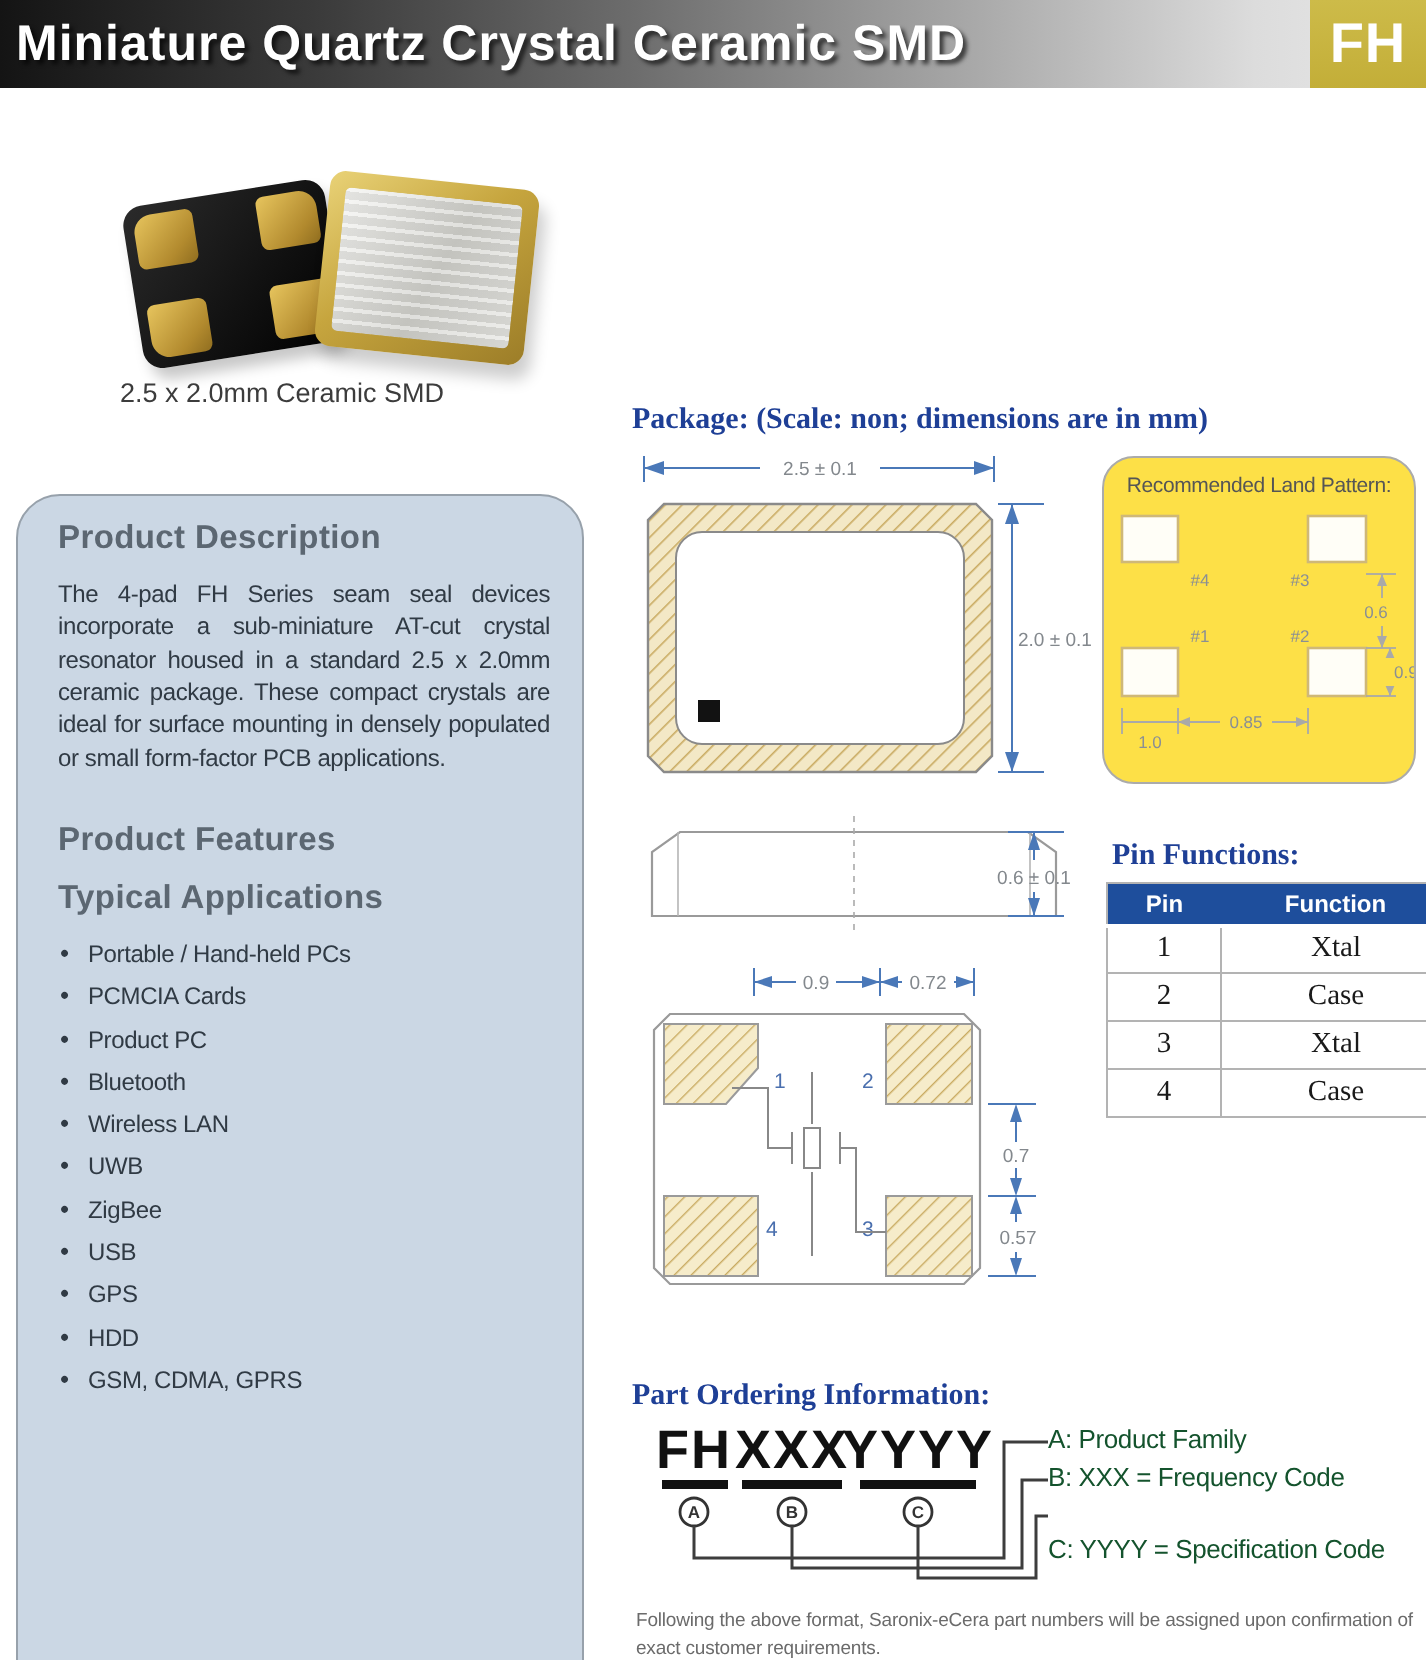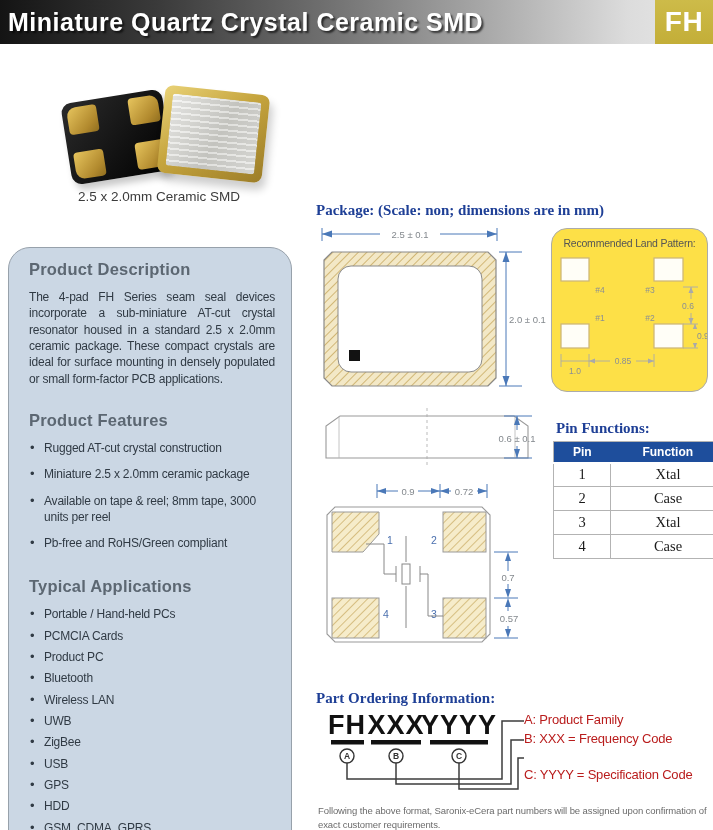--- a/index.html
+++ b/index.html
@@ -50,21 +50,21 @@
     border-radius:8px; padding:8px; transform:rotate(6deg);
     box-shadow:4px 7px 8px rgba(0,0,0,0.20);
   }
   #chip-top .lid {
     width:100%; height:100%; border-radius:3px;
     background:
       repeating-linear-gradient(180deg, rgba(255,255,255,0.35) 0 2px, rgba(0,0,0,0.06) 2px 6px),
       linear-gradient(115deg,#f2f2ef 0%,#cfcfca 55%,#e4e4e0 100%);
   }
   #photo-caption {
-    left:60px; top:189px; width:180px; text-align:right;
+    left:60px; top:189px; width:180px; text-align:left;
     font-size:13.5px; color:#3c3c3c;
   }
 
   
   #info-panel {
     left:8px; top:247px; width:284px; height:610px;
     background:#cbd7e4; border:1px solid #97a1ab; border-radius:22px;
     padding:12px 16px 0 20px; color:#303a44;
   }
   .info-h {
@@ -110,21 +110,21 @@
     height:21px; border:0; border-bottom:2px solid #fff;
   }
   #pin-table td {
     font-family:"Liberation Serif", serif; font-size:14.5px; color:#1a1a1a;
     text-align:center; height:24px; border-top:1px solid #b3b3b3;
   }
   #pin-table td:first-child { width:57px; }
   #pin-table td + td { border-left:1px solid #b3b3b3; }
 
   
-  .legend-line { font-size:13px; color:#b91c1c; letter-spacing:-0.2px; white-space:nowrap; }
+  .legend-line { font-size:13px; color:#14532d; letter-spacing:-0.2px; white-space:nowrap; }
   #ordering-footnote {
     left:318px; top:804px; width:392px;
     font-size:9.5px; line-height:1.45; color:#6b6b6b; letter-spacing:-0.1px;
   }
 </style>
 </head>
 <body>
 
 <div id="page">
 
@@ -142,26 +142,20 @@
   <div id="chip-top" class="abs">
     <div class="lid"></div>
   </div>
   <div id="photo-caption" class="abs">2.5 x 2.0mm Ceramic SMD</div>
 
   <div id="info-panel" class="abs">
     <div class="info-h">Product Description</div>
     <p>The 4-pad FH Series seam seal devices incorporate a sub-miniature AT-cut crystal resonator housed in a standard 2.5 x 2.0mm ceramic package. These compact crystals are ideal for surface mounting in densely populated or small form-factor PCB applications.</p>
 
     <div class="info-h">Product Features</div>
-    <ul class="blist features">
-      <li>Rugged AT-cut crystal construction</li>
-      <li>Miniature 2.5 x 2.0mm ceramic package</li>
-      <li>Available on tape &amp; reel; 8mm tape, 3000 units per reel</li>
-      <li>Pb-free and RoHS/Green compliant</li>
-    </ul>
 
     <div class="info-h">Typical Applications</div>
     <ul class="blist apps">
       <li>Portable / Hand-held PCs</li>
       <li>PCMCIA Cards</li>
       <li>Product PC</li>
       <li>Bluetooth</li>
       <li>Wireless LAN</li>
       <li>UWB</li>
       <li>ZigBee</li>

